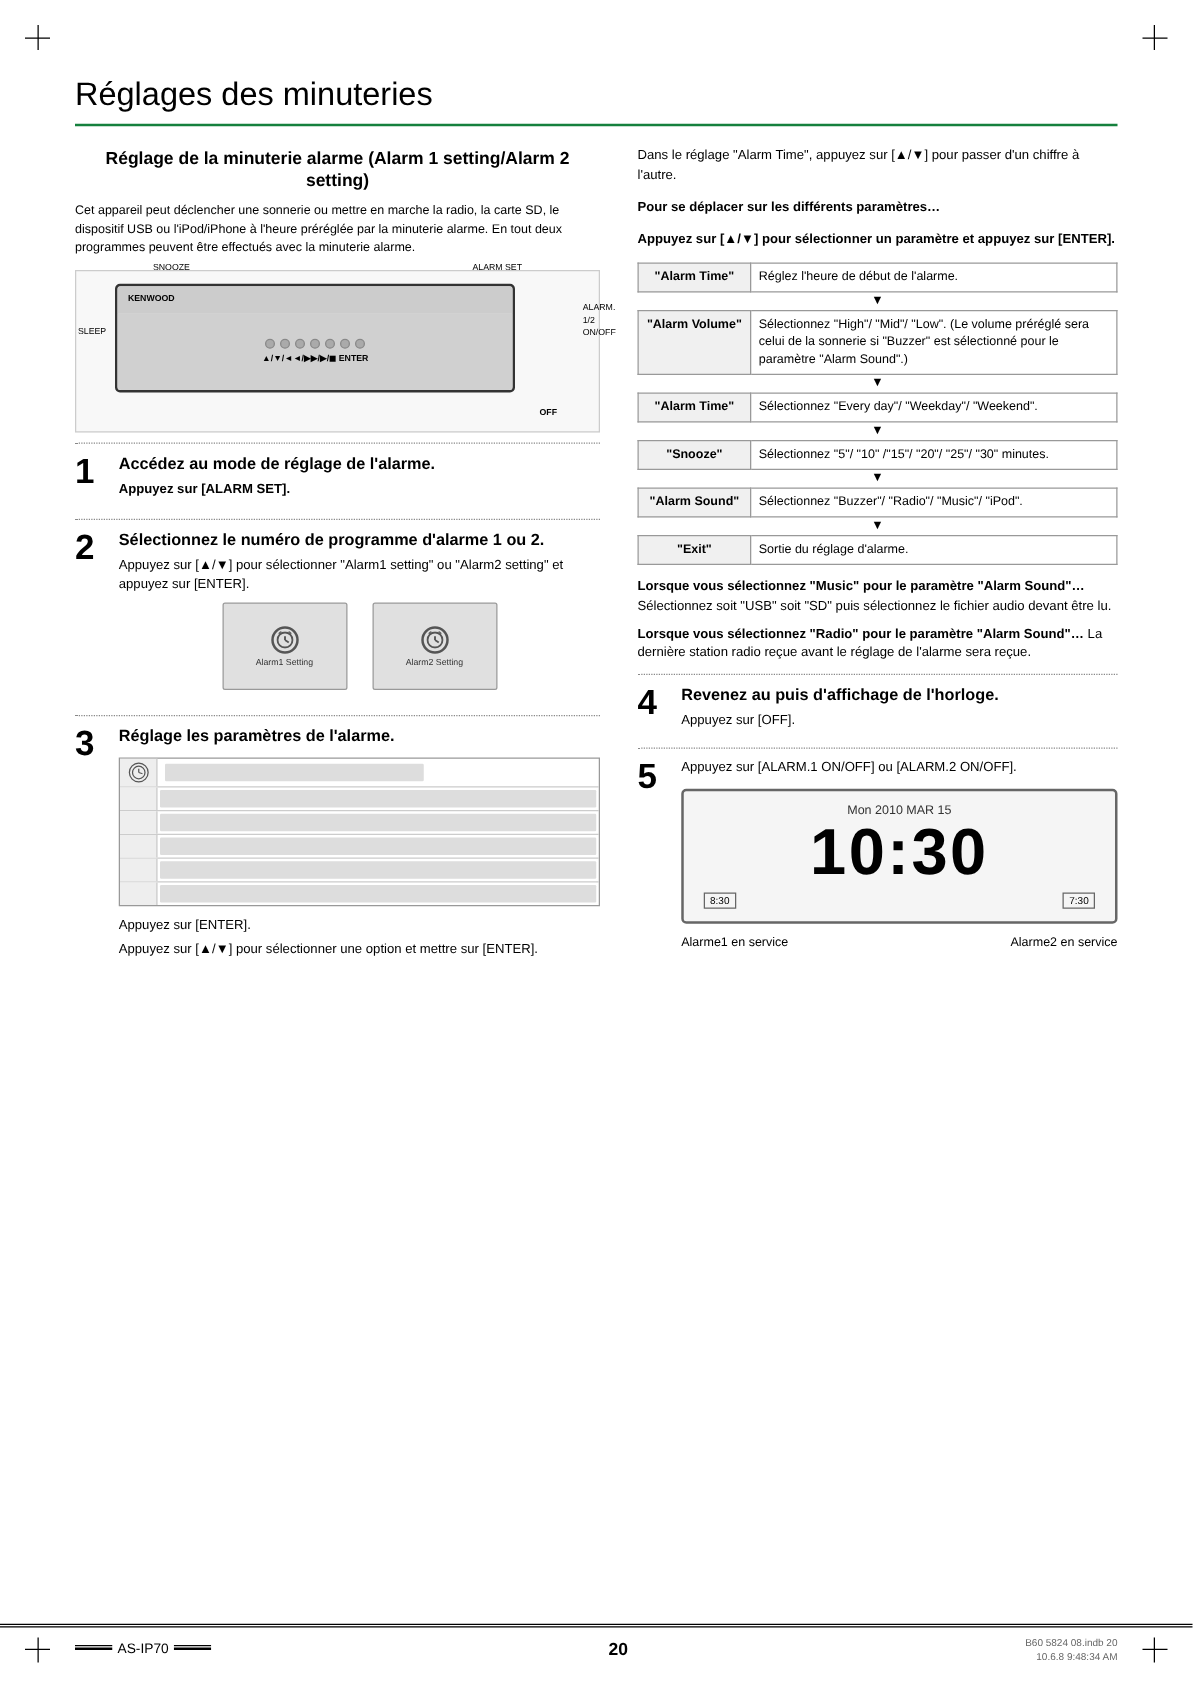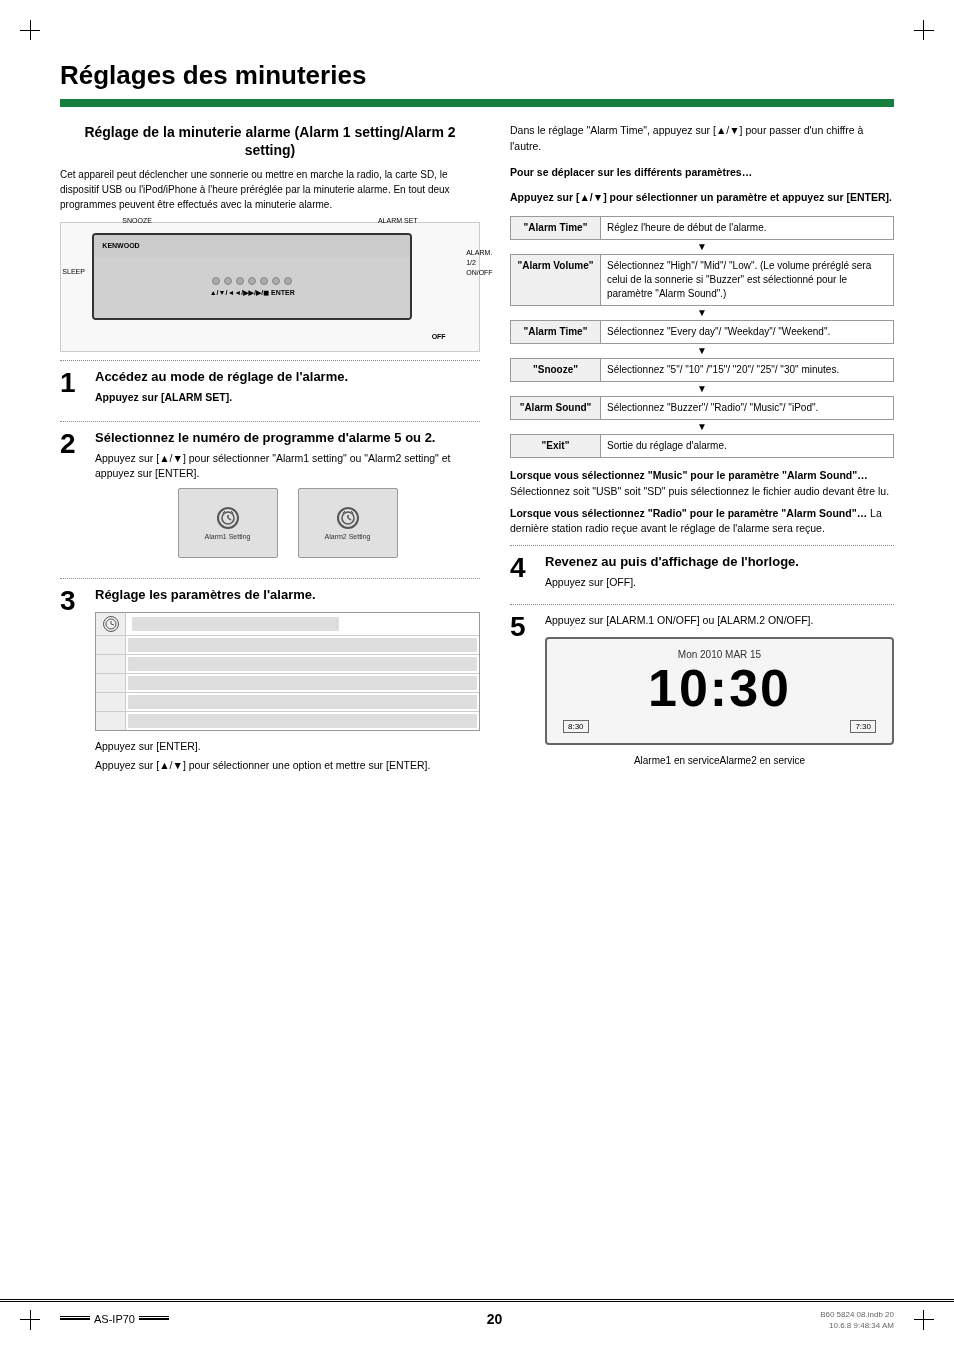--- a/index.html
+++ b/index.html
@@ -38,22 +38,22 @@
     .cm-tr::after { width: 20px; height: 1px; top: 10px; right: 0; }
     .cm-bl { bottom: 20px; left: 20px; }
     .cm-bl::before { width: 1px; height: 20px; left: 10px; bottom: 0; }
     .cm-bl::after { width: 20px; height: 1px; bottom: 10px; left: 0; }
     .cm-br { bottom: 20px; right: 20px; }
     .cm-br::before { width: 1px; height: 20px; right: 10px; bottom: 0; }
     .cm-br::after { width: 20px; height: 1px; bottom: 10px; right: 0; }
     
     .page-title {
       font-size: 26px;
-      font-weight: bold;
-      border-bottom: 8px solid #15803d;
+      font-weight: normal;
+      border-bottom: 2px solid #15803d;
       padding-bottom: 8px;
       margin-bottom: 16px;
     }
     
     .two-col {
       display: flex;
       gap: 30px;
     }
     .col-left {
       width: 420px;
@@ -339,21 +339,21 @@
       align-items: center;
     }
     .clock-alarm-time {
       border: 1px solid #666;
       padding: 1px 4px;
       font-size: 8px;
     }
     
     .alarm-labels-row {
       display: flex;
-      justify-content: center;
+      justify-content: space-between;
       font-size: 10px;
       margin-top: 4px;
     }
     
     .footer {
       position: absolute;
       bottom: 20px;
       left: 0; right: 0;
       display: flex;
       align-items: center;
@@ -453,21 +453,21 @@
           <div class="step-title">Accédez au mode de réglage de l'alarme.</div>
           <div class="step-sub"><b>Appuyez sur [ALARM SET].</b></div>
         </div>
       </div>
 
       <hr class="dotted-divider">
 
       <div class="step">
         <div class="step-number">2</div>
         <div class="step-content">
-          <div class="step-title">Sélectionnez le numéro de programme d'alarme 5 ou 2.</div>
+          <div class="step-title">Sélectionnez le numéro de programme d'alarme 1 ou 2.</div>
           <div class="step-sub">Appuyez sur [▲/▼] pour sélectionner "Alarm1 setting" ou "Alarm2 setting" et appuyez sur [ENTER].</div>
 
           <div class="alarm-screens">
             <div class="alarm-screen">
               <div class="alarm-screen-icon">
                 <svg width="14" height="14" viewBox="0 0 14 14">
                   <circle cx="7" cy="7" r="6" fill="none" stroke="#555" stroke-width="1.5"></circle>
                   <line x1="7" y1="4" x2="7" y2="7" stroke="#555" stroke-width="1.5"></line>
                   <line x1="7" y1="7" x2="10" y2="9" stroke="#555" stroke-width="1.5"></line>
                   <line x1="2" y1="2" x2="4" y2="0" stroke="#555" stroke-width="1"></line>

